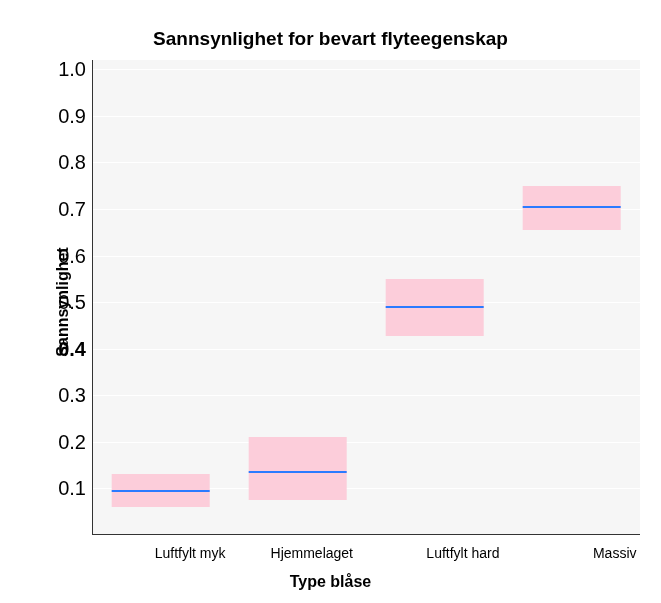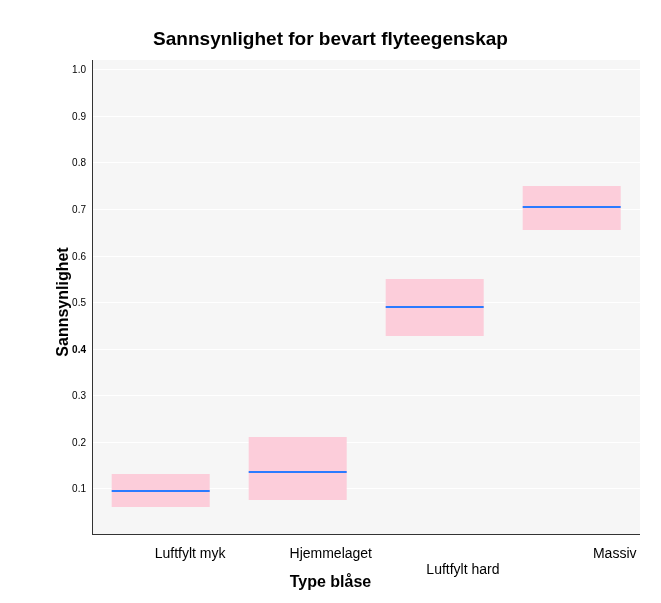--- a/index.html
+++ b/index.html
@@ -60,21 +60,21 @@
     left: 0;
     width: 100%;
     height: 1px;
     background: #ffffff;
   }
   .y-tick-label {
     position: absolute;
     right: 575px;
     width: 40px;
     text-align: right;
-    font-size: 10px;
+    font-size: 20px;
     color: #000;
     transform: translateY(-50%);
   }
   .x-tick-label {
     position: absolute;
     width: 130px;
     text-align: right;
     font-size: 14px;
     color: #000;
     transform: translateX(-50%);
@@ -120,22 +120,22 @@
       <div class="y-tick-label" style="top: 348.725px; font-weight: bold;">0.4</div>
       <div class="y-tick-label" style="top: 302.157px;">0.5</div>
       <div class="y-tick-label" style="top: 255.588px;">0.6</div>
       <div class="y-tick-label" style="top: 209.02px;">0.7</div>
       <div class="y-tick-label" style="top: 162.451px;">0.8</div>
       <div class="y-tick-label" style="top: 115.882px;">0.9</div>
       <div class="y-tick-label" style="top: 69.3137px;">1.0</div>
     </div>
   <div id="x-tick-labels">
       <div class="x-tick-label" style="left: 160.5px; top: 545px;">Luftfylt myk</div>
-      <div class="x-tick-label" style="left: 307px; top: 545px;">Hjemmelaget</div>
-      <div class="x-tick-label" style="left: 434.5px; top: 545px; margin-top: 16px;">Luftfylt hard</div>
+      <div class="x-tick-label" style="left: 288px; top: 545px;">Hjemmelaget</div>
+      <div class="x-tick-label" style="left: 434.5px; top: 545px;">Luftfylt hard</div>
       <div class="x-tick-label" style="left: 571.5px; top: 545px;">Massiv</div>
     </div>
   <div id="boxes">
       <div class="box" style="left: 160.5px; top: 474.461px; width: 98.64px; height: 32.598px;"></div>
       <div class="median" style="left: 160.5px; top: 490.76px; width: 98.64px;"></div>
       <div class="box" style="left: 297.5px; top: 437.206px; width: 98.64px; height: 62.8676px;"></div>
       <div class="median" style="left: 297.5px; top: 472.132px; width: 98.64px;"></div>
       <div class="box" style="left: 434.5px; top: 278.873px; width: 98.64px; height: 56.8137px;"></div>
       <div class="median" style="left: 434.5px; top: 306.814px; width: 98.64px;"></div>
       <div class="box" style="left: 571.5px; top: 185.735px; width: 98.64px; height: 44.2402px;"></div>

